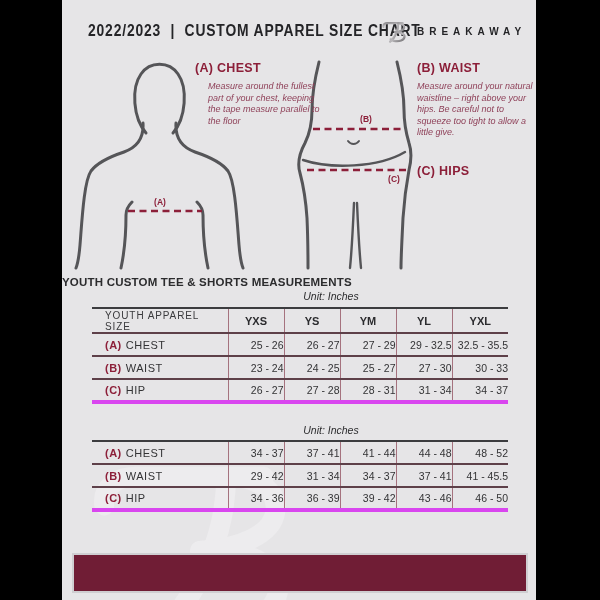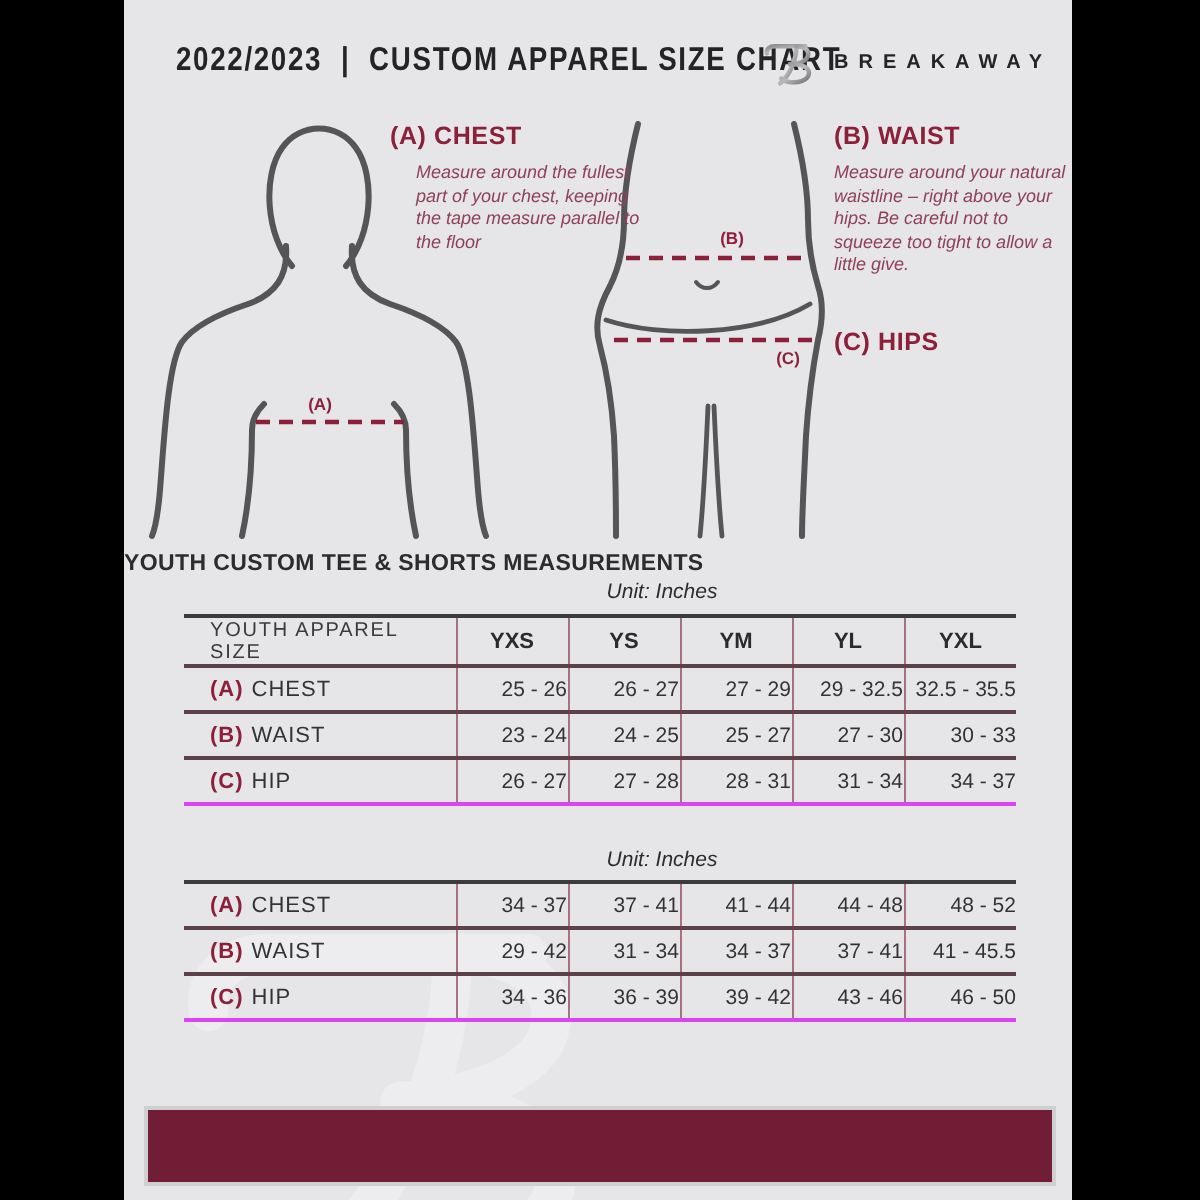--- a/index.html
+++ b/index.html
@@ -30,21 +30,21 @@
 
   
   .tbl-title{position:absolute;left:0;width:474px;text-align:left;font-size:11.5px;
     font-weight:700;color:#2c2c2e;letter-spacing:0.2px;}
   .tbl-unit{position:absolute;left:0;width:474px;text-align:center;font-size:10.5px;
     font-style:italic;font-weight:500;color:#2c2c2e;margin-left:32px;}
   #youth-title{top:276px;} #youth-unit{top:290px;}
   #adult-title{top:410px;} #adult-unit{top:424px;}
 
   table.size-table{position:absolute;left:30px;width:416px;border-collapse:collapse;
-    table-layout:fixed;z-index:2;border-top:2px solid #3c3c3f;border-bottom:2px solid #d946ef;}
+    table-layout:fixed;z-index:2;border-top:2px solid #3c3c3f;border-bottom:4px solid #d946ef;}
   #youth-table{top:307px;} #adult-table{top:440px;}
   .size-table col.c-label{width:136px;} .size-table col.c-size{width:56px;}
   .size-table tr.head-row th{height:25px;}
   .size-table tr.data-row td{height:23px;}
   .size-table th,.size-table td{padding:0;vertical-align:middle;background:transparent;}
   .size-table tr+tr th,.size-table tr+tr td{border-top:2px solid #5e4049;}
   .size-table th+th,.size-table td+td{border-left:1.5px solid #a5727e;margin-top:32px;}
   th.label-col{font-weight:400;font-size:10px;letter-spacing:0.9px;text-align:left;
     padding-left:13px;color:#3a3a3d;}
   th.size-col{font-weight:700;font-size:11px;color:#2b2b2e;text-align:center;}

